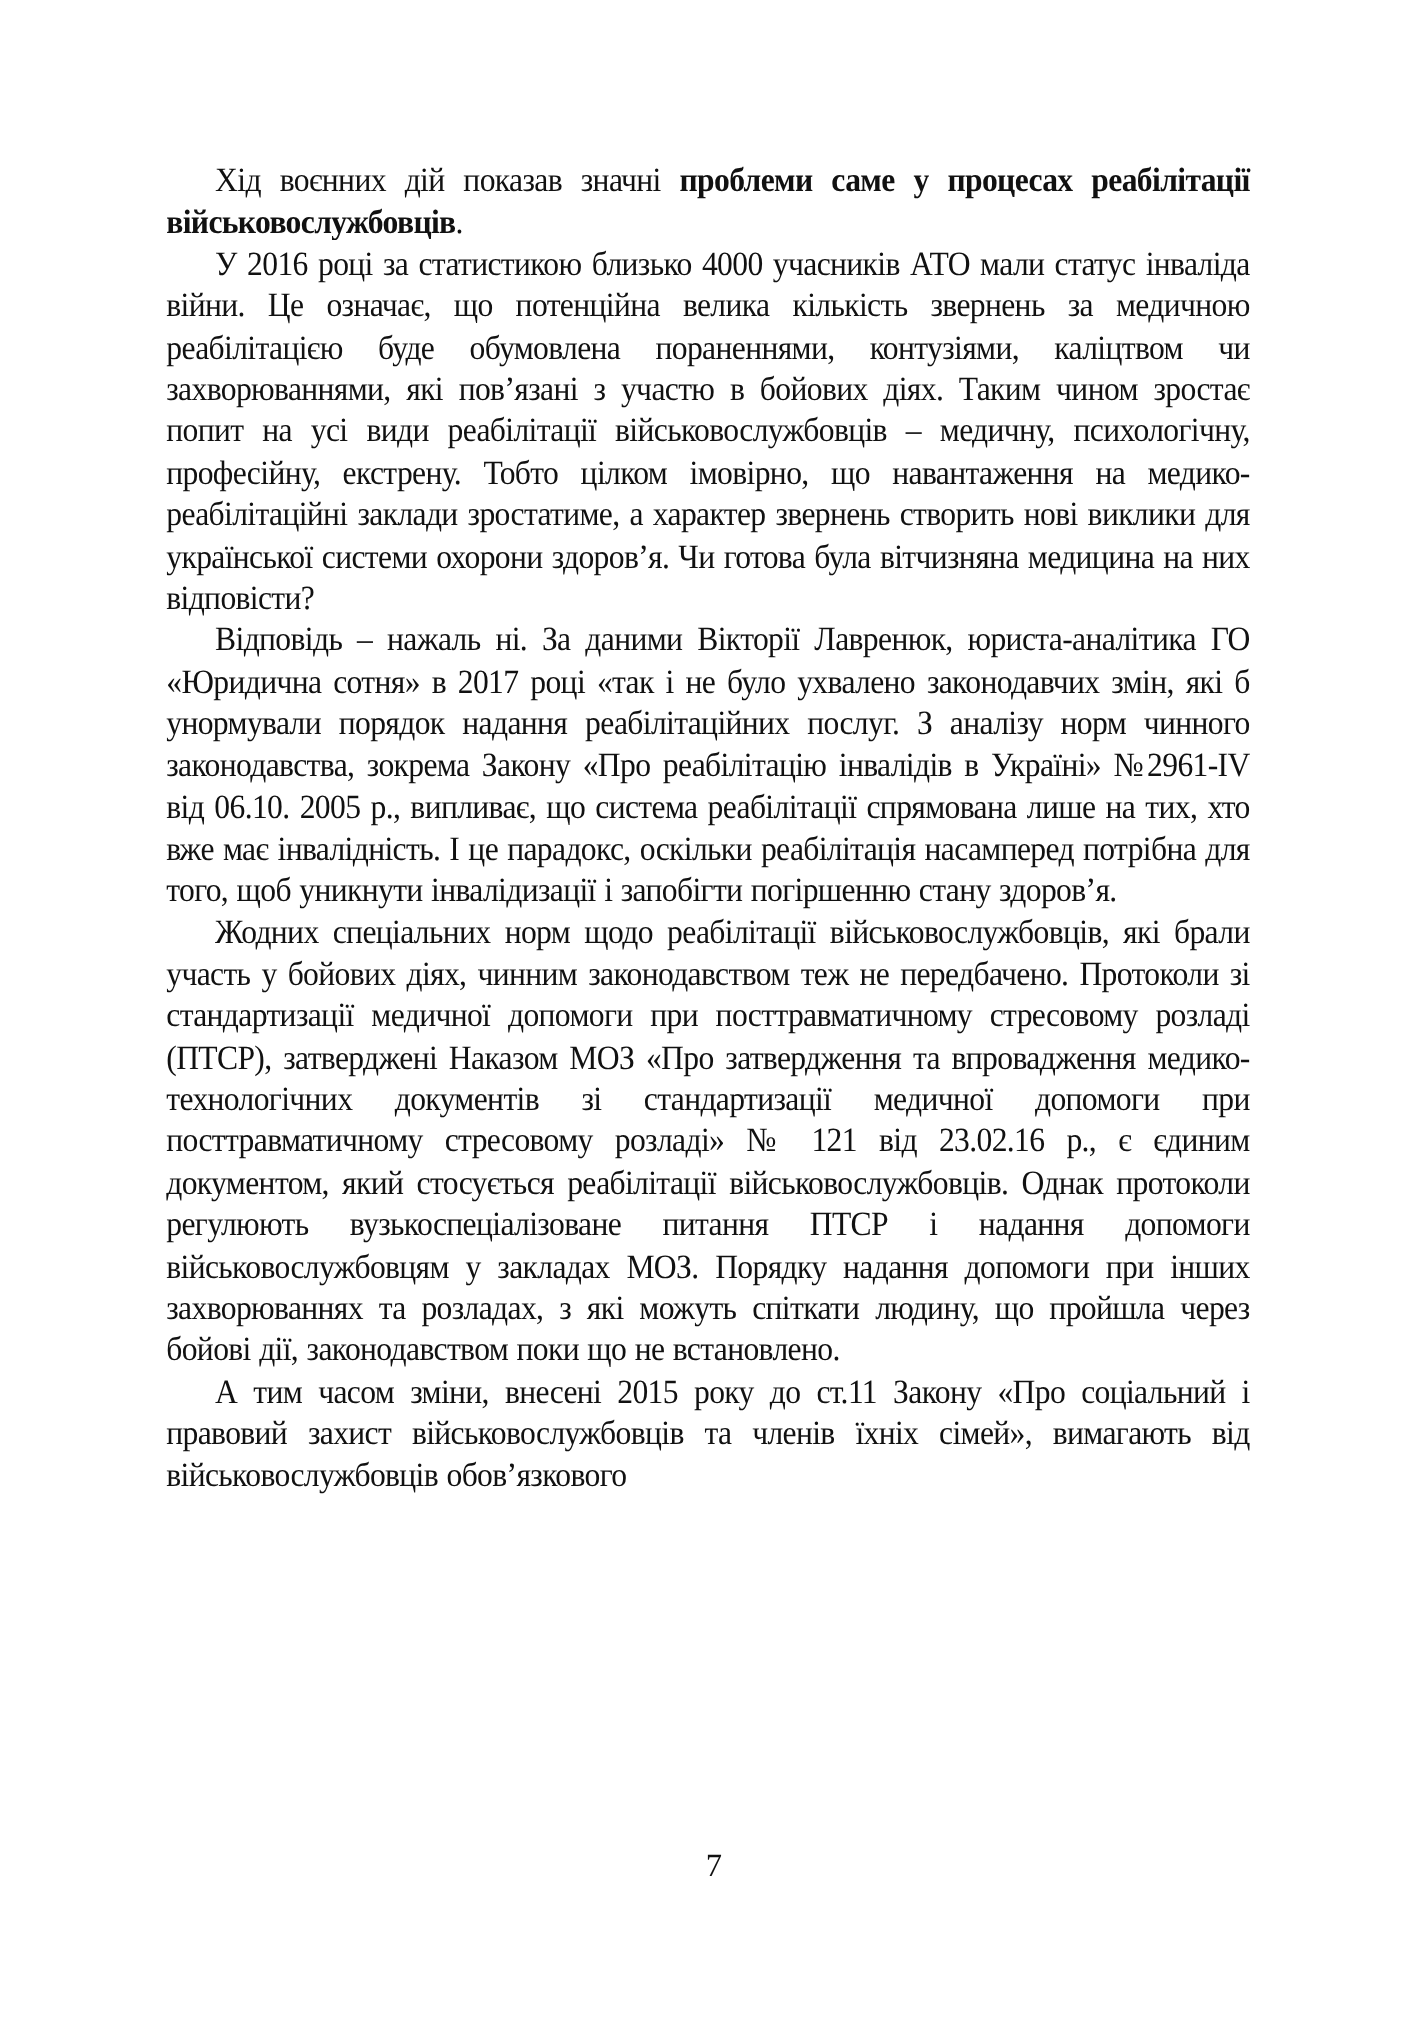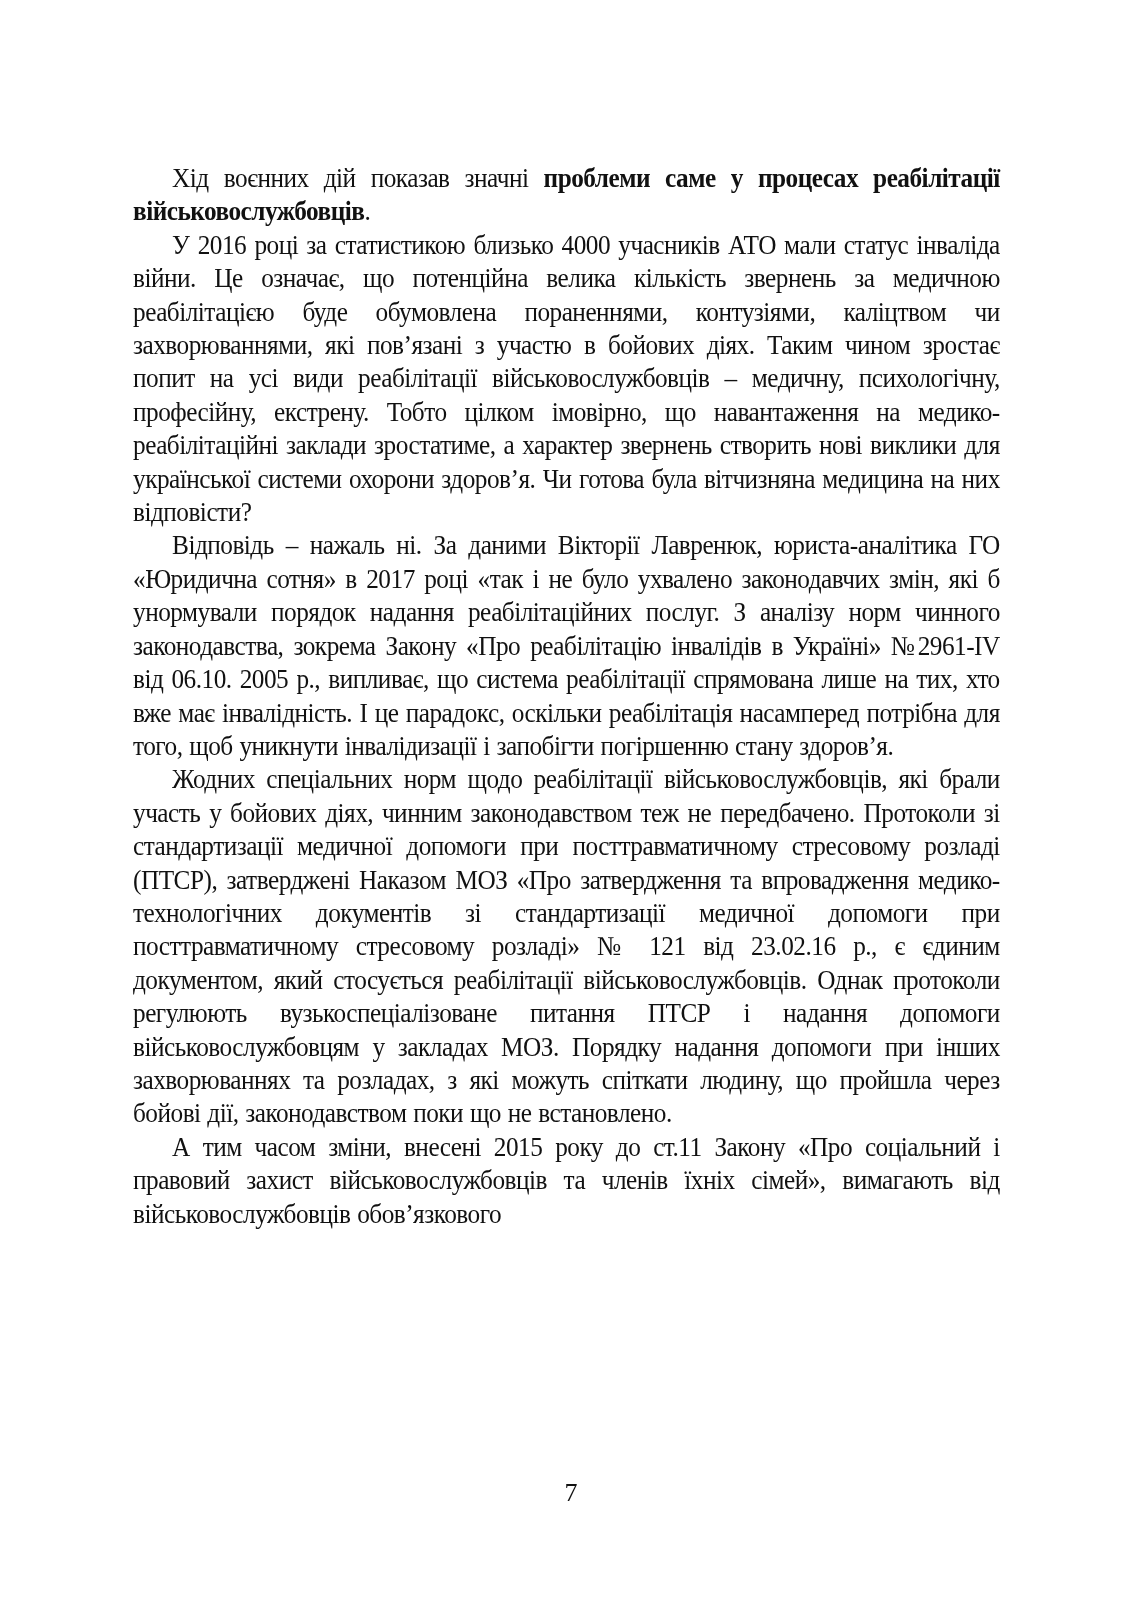--- a/index.html
+++ b/index.html
@@ -13,21 +13,20 @@
       position: relative;
       overflow: hidden;
       font-family: "Liberation Serif", "DejaVu Serif", serif;
       color: #111111;
     }
     .page {
       position: absolute;
       left: 133px;
       top: 128px;
       width: 867px;
-      margin-top: 34px;
     }
     .para {
       font-size: 27.2px;
       line-height: 33.4px;
       text-align: justify;
       text-indent: 42px;
       margin: 0;
       letter-spacing: -0.55px;
       word-spacing: 1px;
       transform: scaleX(0.93);

